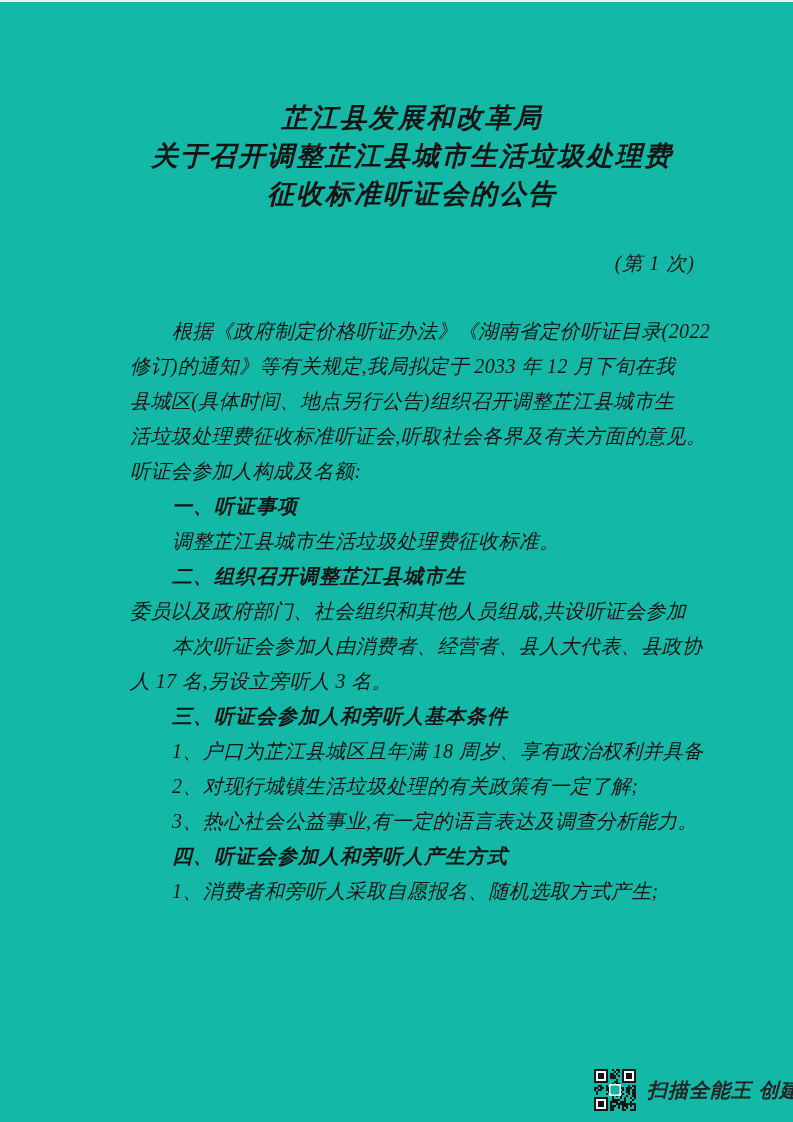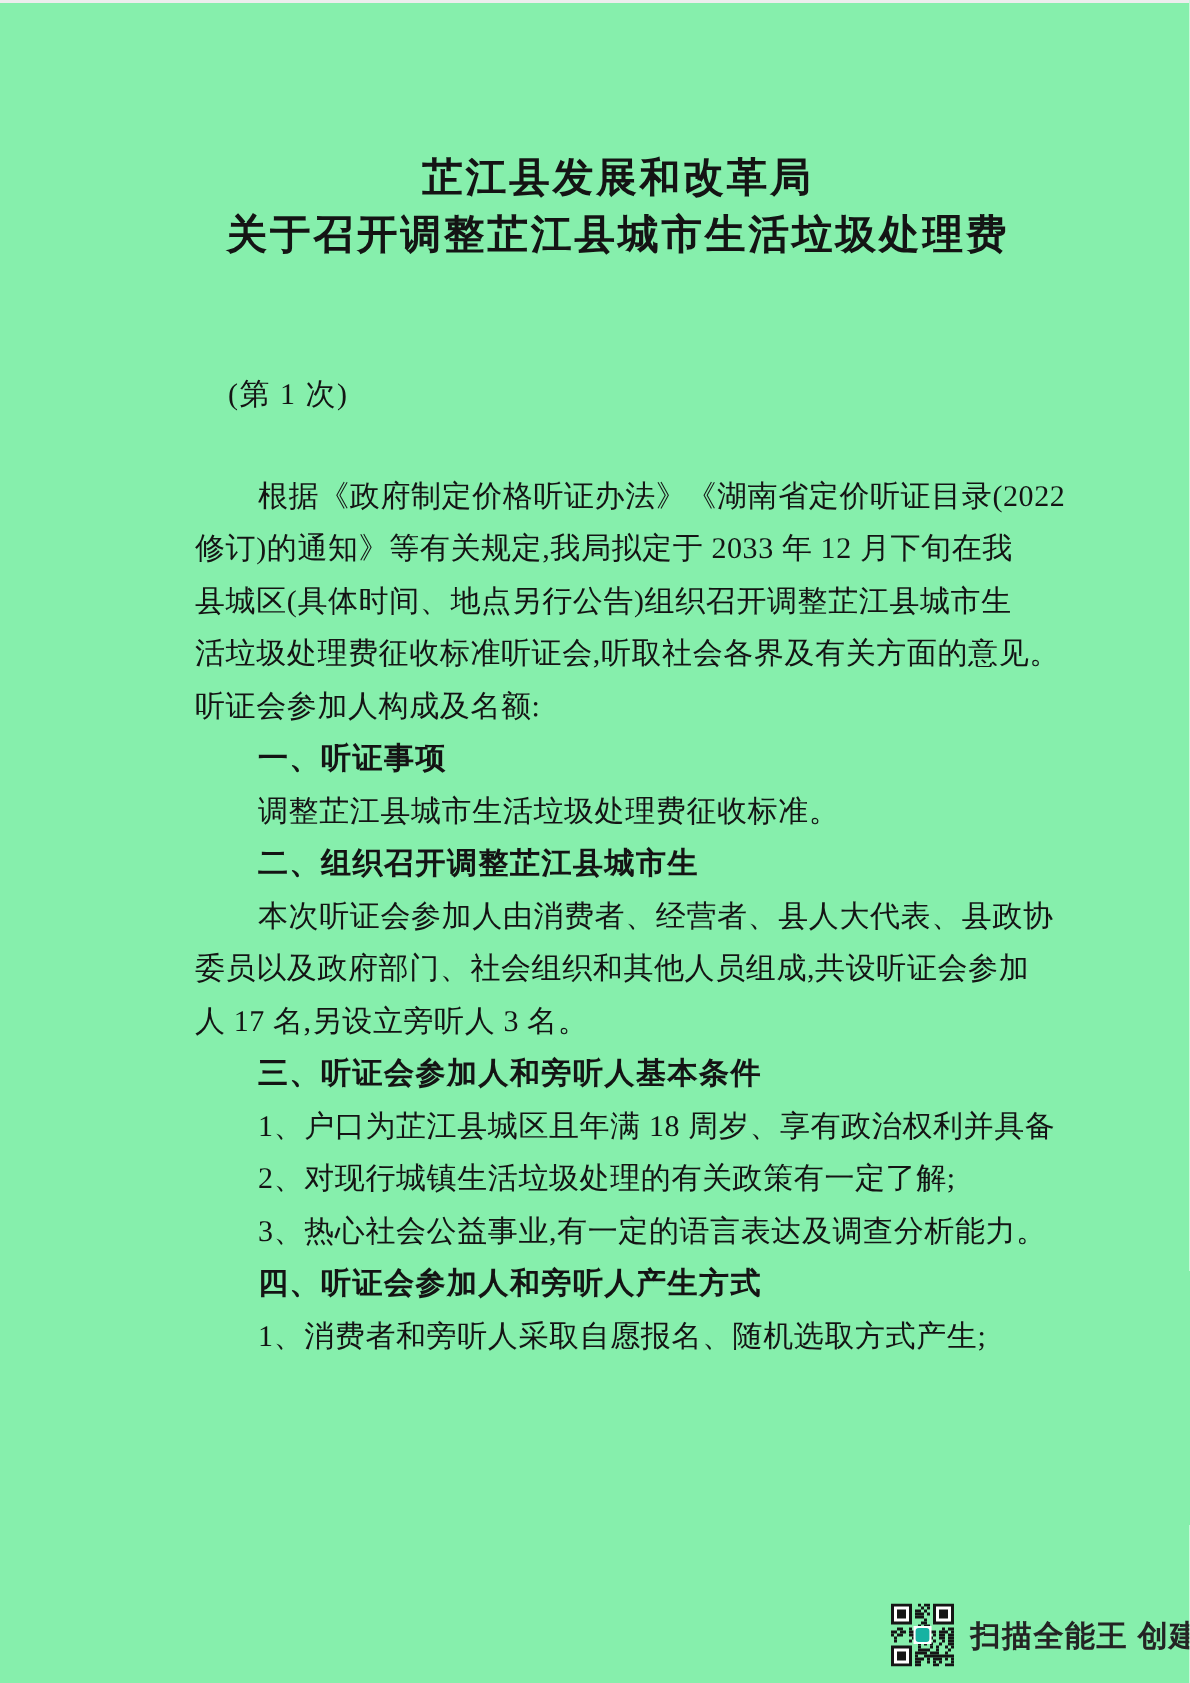--- a/index.html
+++ b/index.html
@@ -4,24 +4,25 @@
 <style>
   html, body {
     margin: 0;
     padding: 0;
     background: #ffffff;
   }
   .page {
     position: relative;
     width: 793px;
     height: 1122px;
-    background: #86efac;
+    background: #14b8a6;
     overflow: hidden;
     font-family: "Liberation Serif", serif;
     color: #141414;
+    font-style: italic;
   }
   .scan-edge {
     position: absolute;
     top: 0; left: 0;
     width: 100%;
     height: 2px;
     background: #ededed;
   }
   .title-block {
     position: absolute;
@@ -32,23 +33,23 @@
     font-family: "Liberation Serif", "DejaVu Serif", serif;
     font-weight: bold;
     font-size: 27px;
     line-height: 38px;
     letter-spacing: 2px;
     white-space: nowrap;
   }
   .session-note {
     position: absolute;
     top: 250px;
-    left: 152px;
+    left: 135px;
     width: 560px;
-    text-align: left;
+    text-align: right;
     font-size: 20px;
     line-height: 26px;
     letter-spacing: 1px;
     font-family: "Liberation Serif", serif;
   }
   .doc-body {
     position: absolute;
     top: 314px;
     left: 130px;
     width: 586px;
@@ -93,35 +94,36 @@
 </head>
 <body>
 
 <div class="page">
 
   <div class="scan-edge"></div>
 
   <header class="title-block">
     <div>芷江县发展和改革局</div>
     <div>关于召开调整芷江县城市生活垃圾处理费</div>
+    <div>征收标准听证会的公告</div>
   </header>
 
   <div class="session-note">(第 1 次)</div>
 
   <main class="doc-body">
       <div class="line indent">根据《政府制定价格听证办法》《湖南省定价听证目录(2022</div>
       <div class="line">修订)的通知》等有关规定,我局拟定于 2033 年 12 月下旬在我</div>
       <div class="line">县城区(具体时间、地点另行公告)组织召开调整芷江县城市生</div>
       <div class="line">活垃圾处理费征收标准听证会,听取社会各界及有关方面的意见。</div>
       <div class="line">听证会参加人构成及名额:</div>
       <div class="line heading indent">一、听证事项</div>
       <div class="line indent">调整芷江县城市生活垃圾处理费征收标准。</div>
       <div class="line heading indent">二、组织召开调整芷江县城市生</div>
+      <div class="line">委员以及政府部门、社会组织和其他人员组成,共设听证会参加</div>
       <div class="line indent">本次听证会参加人由消费者、经营者、县人大代表、县政协</div>
-      <div class="line">委员以及政府部门、社会组织和其他人员组成,共设听证会参加</div>
       <div class="line">人 17 名,另设立旁听人 3 名。</div>
       <div class="line heading indent">三、听证会参加人和旁听人基本条件</div>
       <div class="line indent">1、户口为芷江县城区且年满 18 周岁、享有政治权利并具备</div>
       <div class="line indent">2、对现行城镇生活垃圾处理的有关政策有一定了解;</div>
       <div class="line indent">3、热心社会公益事业,有一定的语言表达及调查分析能力。</div>
       <div class="line heading indent">四、听证会参加人和旁听人产生方式</div>
       <div class="line indent">1、消费者和旁听人采取自愿报名、随机选取方式产生;</div>
     </main>
 
   <footer class="watermark">

